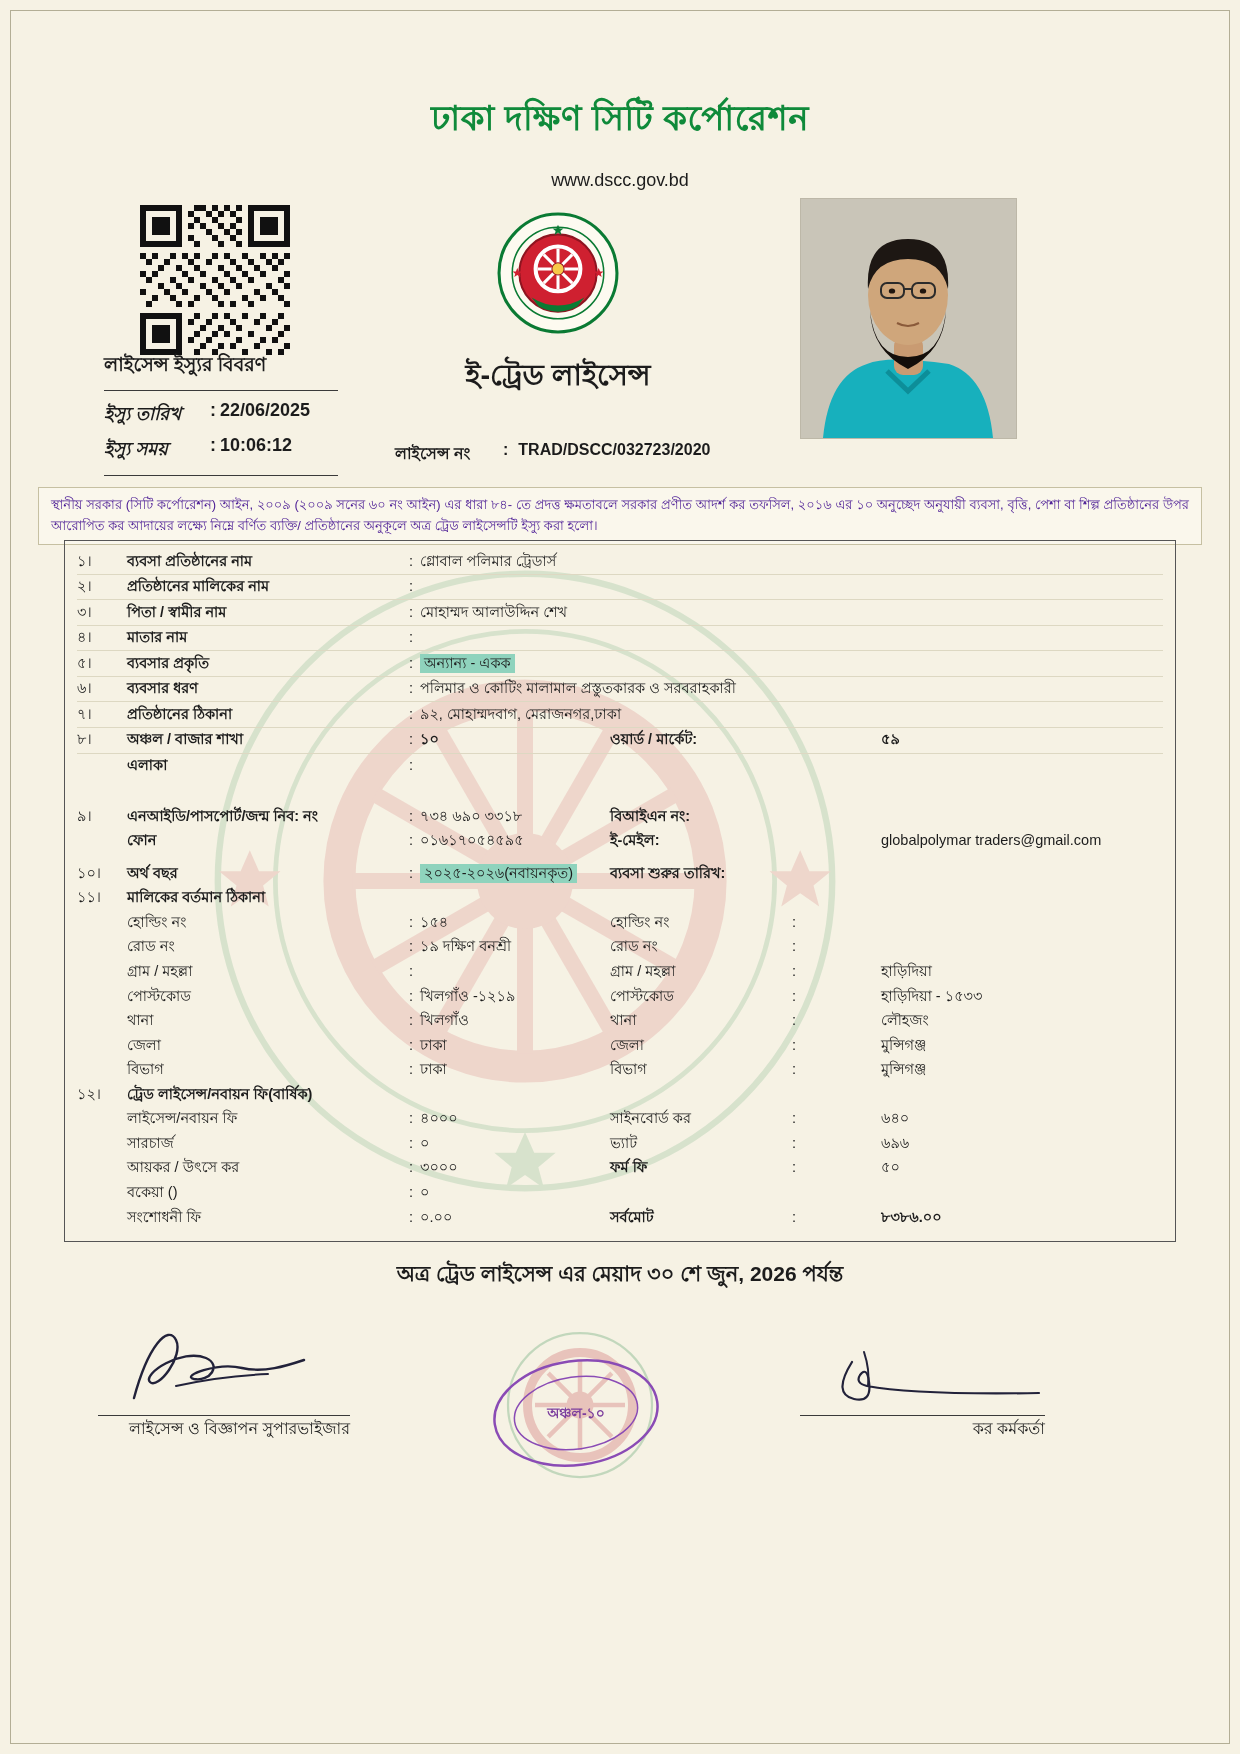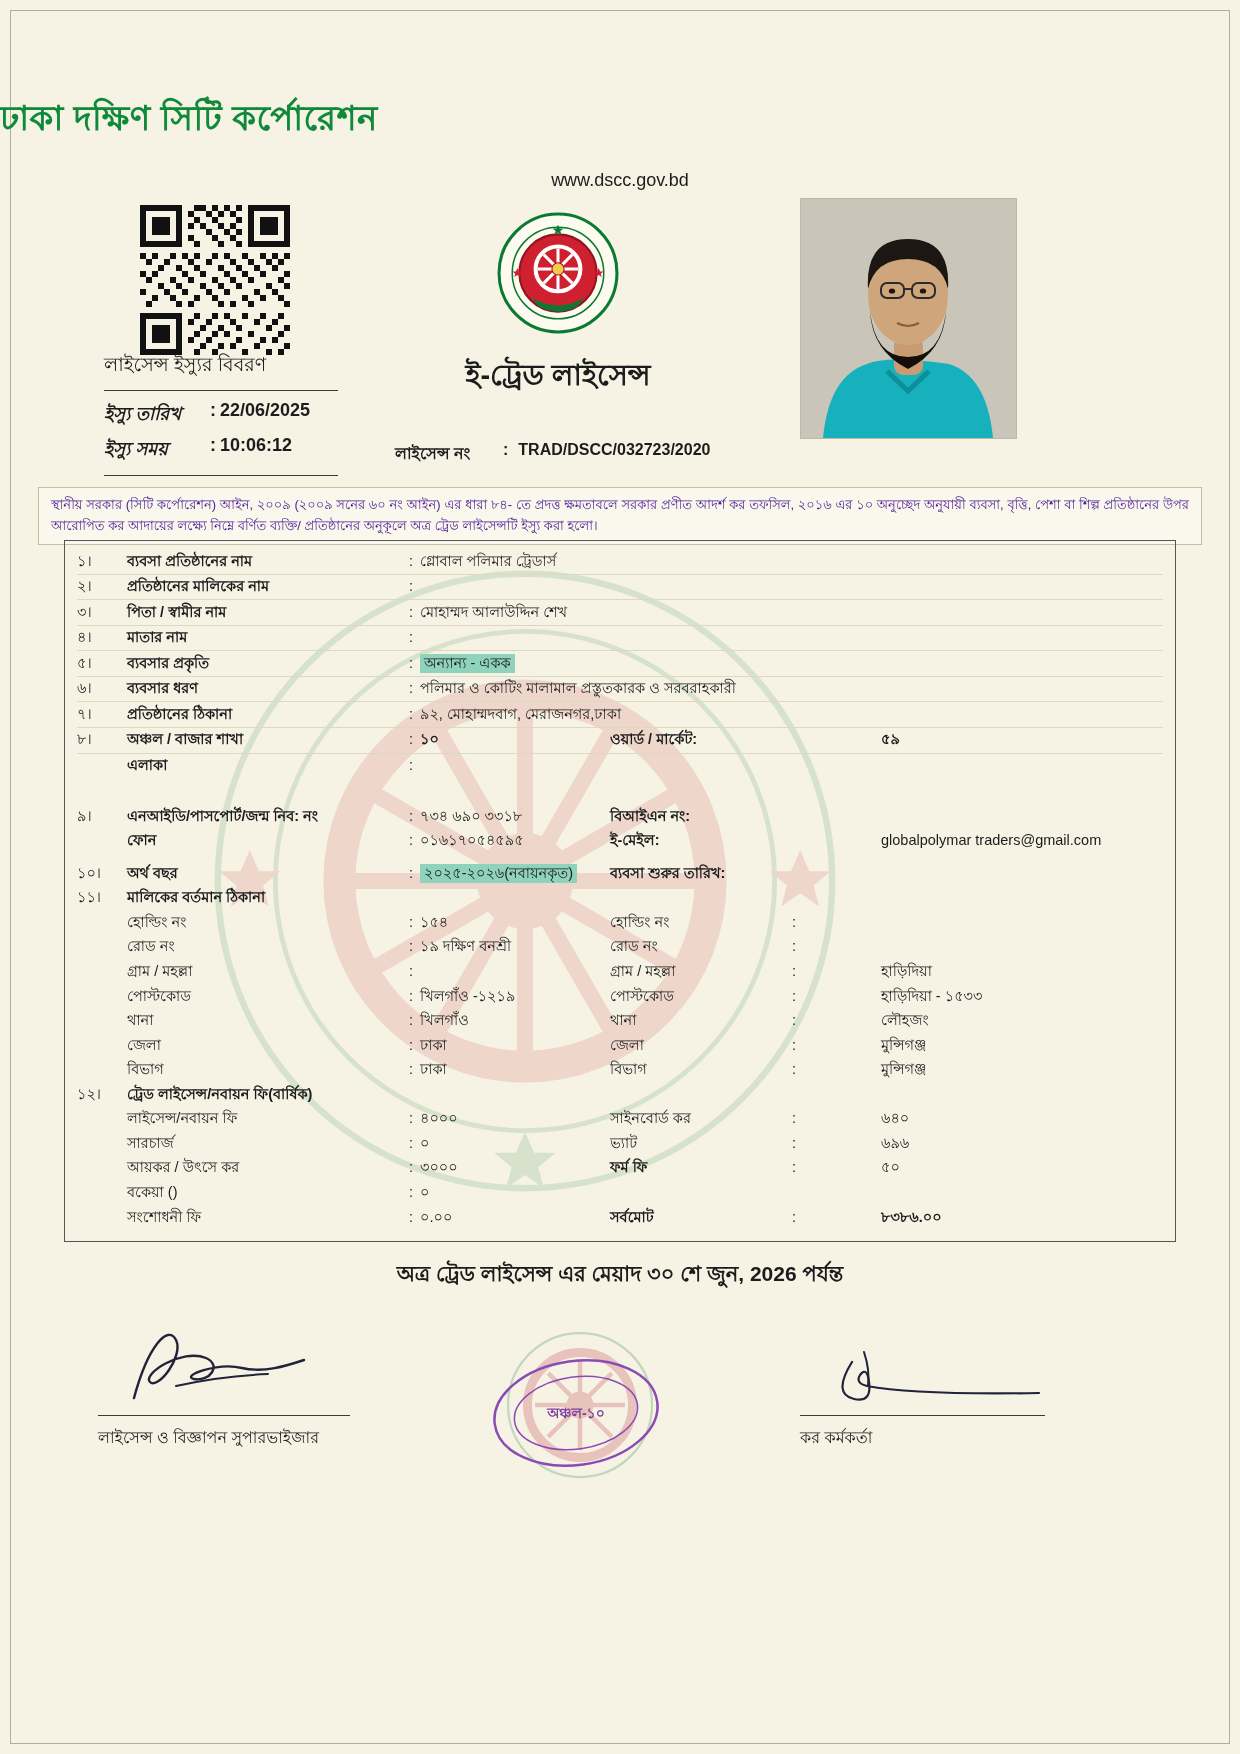--- a/index.html
+++ b/index.html
@@ -2,30 +2,30 @@
 <html><head>
 <meta charset="utf-8">
 <style>
   html,body{margin:0;padding:0;}
   body{
     width:1240px;height:1754px;position:relative;overflow:hidden;
     background:#f6f2e4;color:#1c1c1c;
     font-family:"Liberation Sans","DejaVu Sans",sans-serif;
   }
   .frame{position:absolute;inset:10px;border:1px solid #b3ae95;pointer-events:none;}
-  .org-title{position:absolute;top:92px;left:0;width:100%;text-align:left;
+  .org-title{position:absolute;top:92px;left:0;width:100%;text-align:center;
     font-size:34px;font-weight:bold;color:#0f8a3a;letter-spacing:.5px;}
   .website{position:absolute;top:170px;left:0;width:100%;text-align:center;font-size:18px;}
   .qr{position:absolute;left:140px;top:205px;width:150px;height:150px;}
   .logo{position:absolute;left:497px;top:212px;width:122px;height:122px;}
   .photo{position:absolute;left:800px;top:198px;width:215px;height:239px;
     border:1px solid #bdb8a8;background:#c9c5b8;overflow:hidden;}
   .issue{position:absolute;left:104px;top:350px;width:234px;font-size:18px;
     border-bottom:1.5px solid #3a3a3a;padding-bottom:7px;}
-  .issue-title{font-weight:normal;font-size:19px;padding-bottom:8px;border-bottom:1.5px solid #3a3a3a;margin-bottom:7px;}
+  .issue-title{font-weight:bold;font-size:19px;padding-bottom:8px;border-bottom:1.5px solid #3a3a3a;margin-bottom:7px;}
   .issue-row{display:flex;font-weight:bold;padding:2px 0;}
   .issue-row .lab{width:106px;font-style:italic;}
   .issue-row .cl{margin-right:4px;}
   .doc-title{position:absolute;top:352px;left:368px;width:380px;text-align:center;
     font-size:29px;font-weight:800;}
   .lic{position:absolute;top:441px;left:395px;font-size:16px;font-weight:bold;display:flex;}
   .lic .lab{width:108px;}
   .lic .cl{margin:0 10px 0 0;}
   .legal{position:absolute;top:487px;left:38px;right:38px;border:1px solid #c6c0a2;
     background:#faf7ec;padding:7px 12px;font-size:13px;line-height:1.6;text-align:justify;color:#4c1d95;}
@@ -38,21 +38,21 @@
   .b{font-weight:bold;}
   .cln{text-align:center;}
   .val.wide{grid-column:4/8;}
   .rlbl{grid-column:5/7;}
   .rval,.pval{padding-left:78px;}
   .hl{background:#8fd3bd;width:max-content;padding:0 4px;}
   .gap-lg{height:26px;}
   .gap-sm{height:8px;}
   .validity{position:absolute;top:1258px;left:0;width:100%;text-align:center;font-size:21px;font-weight:bold;}
   .sig-left{position:absolute;left:118px;top:1318px;}
-  .caption{border-top:1.5px solid #3a3a3a;padding-top:9px;text-align:left;font-size:16px;position:absolute;}
+  .caption{border-top:1.5px solid #3a3a3a;text-align:right;font-size:16px;position:absolute;}
   .cap-left{left:98px;top:1415px;width:252px;}
   .cap-right{left:800px;top:1415px;width:245px;}
   .sig-right{position:absolute;left:812px;top:1338px;}
   .stamp-logo{position:absolute;left:505px;top:1330px;width:150px;height:150px;opacity:.25;}
   .stamp{position:absolute;left:486px;top:1352px;}
 </style>
 </head>
 <body>
 
 <div class="frame"></div>

